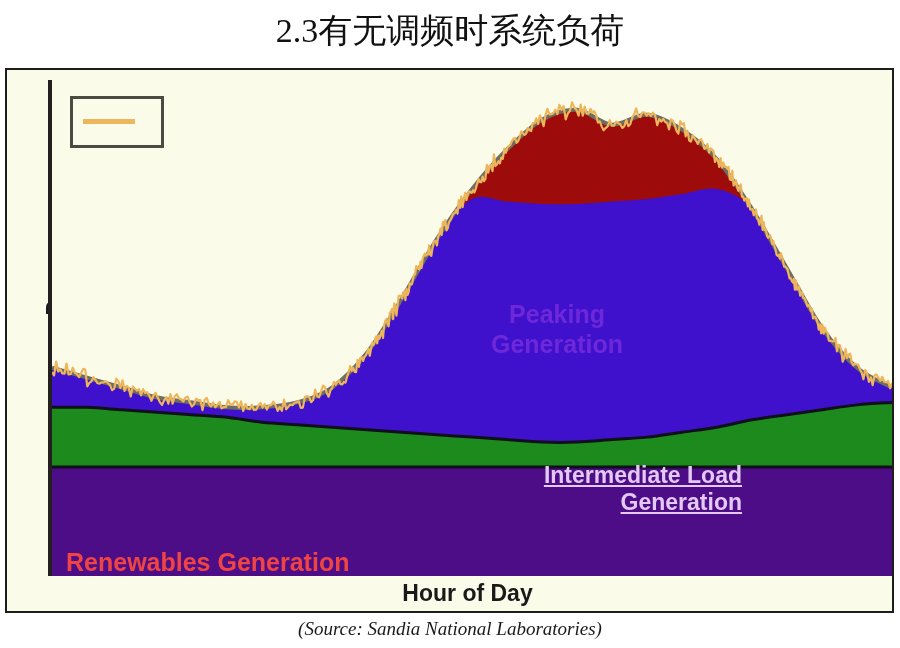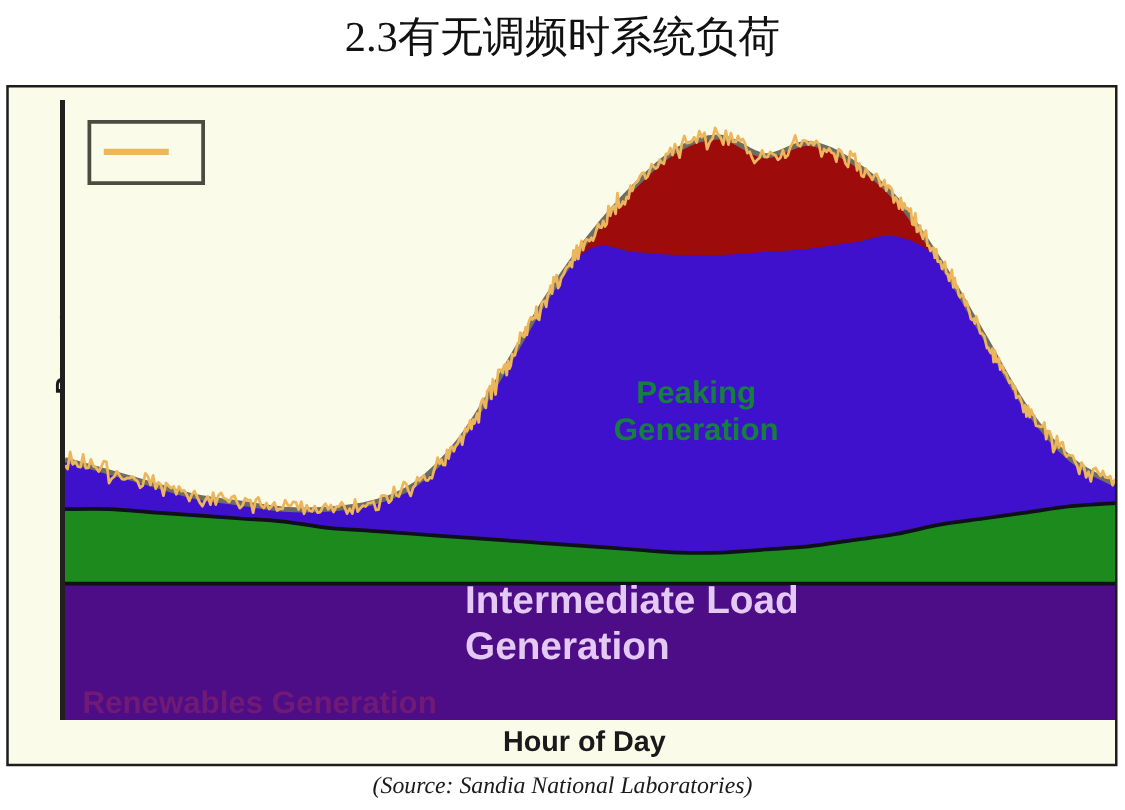--- a/index.html
+++ b/index.html
@@ -123,23 +123,24 @@
     top: 220px;
     width: 250px;
     text-align: center;
     font-size: 25px;
     color: #f7cfc6;
   }
   #label-intermediate {
     left: 320px;
     top: 382px;
     width: 370px;
-    text-align: left;
-    font-size: 31px;
+    text-align: right;
+    font-size: 23px;
     color: #e3c9f4;
+    text-decoration: underline;
   }
   #label-renewables {
     left: 14px;
     top: 468px;
     font-size: 25px;
     color: #bdf0b6;
   }
   #label-baseload {
     left: 320px;
     top: 515px;
@@ -188,25 +189,25 @@
             <path d="M 0.00 287.68 C 5.83 289.33 23.33 294.29 35.00 297.60 C 46.67 300.91 58.33 304.21 70.00 307.52 C 81.67 310.83 93.33 314.96 105.00 317.44 C 116.67 319.92 128.33 320.75 140.00 322.40 C 151.67 324.05 163.33 326.53 175.00 327.36 C 186.67 328.19 198.33 328.19 210.00 327.36 C 221.67 326.53 233.33 325.71 245.00 322.40 C 256.67 319.09 268.33 315.79 280.00 307.52 C 291.67 299.25 303.33 287.68 315.00 272.80 C 326.67 257.92 338.33 237.25 350.00 218.24 C 361.67 199.23 373.33 175.25 385.00 158.72 C 396.67 142.19 408.33 125.24 420.00 119.04 C 431.67 112.84 443.33 120.69 455.00 121.52 C 466.67 122.35 478.33 123.59 490.00 124.00 C 501.67 124.41 513.33 124.41 525.00 124.00 C 536.67 123.59 548.33 122.35 560.00 121.52 C 571.67 120.69 583.33 120.28 595.00 119.04 C 606.67 117.80 618.33 115.73 630.00 114.08 C 641.67 112.43 653.33 106.64 665.00 109.12 C 676.67 111.60 688.33 115.73 700.00 128.96 C 711.67 142.19 723.33 168.64 735.00 188.48 C 746.67 208.32 758.33 231.47 770.00 248.00 C 781.67 264.53 793.33 277.76 805.00 287.68 C 816.67 297.60 834.17 304.21 840.00 307.52" fill="none" stroke="#10101a" stroke-width="0"></path>
             <path d="M 0.00 327.36 C 5.83 327.36 23.33 326.95 35.00 327.36 C 46.67 327.77 58.33 329.01 70.00 329.84 C 81.67 330.67 93.33 331.49 105.00 332.32 C 116.67 333.15 128.33 333.97 140.00 334.80 C 151.67 335.63 163.33 336.04 175.00 337.28 C 186.67 338.52 198.33 341.00 210.00 342.24 C 221.67 343.48 233.33 343.89 245.00 344.72 C 256.67 345.55 268.33 346.37 280.00 347.20 C 291.67 348.03 303.33 348.85 315.00 349.68 C 326.67 350.51 338.33 351.33 350.00 352.16 C 361.67 352.99 373.33 353.81 385.00 354.64 C 396.67 355.47 408.33 356.29 420.00 357.12 C 431.67 357.95 443.33 358.77 455.00 359.60 C 466.67 360.43 478.33 361.67 490.00 362.08 C 501.67 362.49 513.33 362.49 525.00 362.08 C 536.67 361.67 548.33 360.43 560.00 359.60 C 571.67 358.77 583.33 358.36 595.00 357.12 C 606.67 355.88 618.33 353.81 630.00 352.16 C 641.67 350.51 653.33 349.27 665.00 347.20 C 676.67 345.13 688.33 341.83 700.00 339.76 C 711.67 337.69 723.33 336.45 735.00 334.80 C 746.67 333.15 758.33 331.49 770.00 329.84 C 781.67 328.19 793.33 326.12 805.00 324.88 C 816.67 323.64 834.17 322.81 840.00 322.40" fill="none" stroke="#10101a" stroke-width="3"></path>
             <path d="M 0.00 386.88 C 5.83 386.88 23.33 386.88 35.00 386.88 C 46.67 386.88 58.33 386.88 70.00 386.88 C 81.67 386.88 93.33 386.88 105.00 386.88 C 116.67 386.88 128.33 386.88 140.00 386.88 C 151.67 386.88 163.33 386.88 175.00 386.88 C 186.67 386.88 198.33 386.88 210.00 386.88 C 221.67 386.88 233.33 386.88 245.00 386.88 C 256.67 386.88 268.33 386.88 280.00 386.88 C 291.67 386.88 303.33 386.88 315.00 386.88 C 326.67 386.88 338.33 386.88 350.00 386.88 C 361.67 386.88 373.33 386.88 385.00 386.88 C 396.67 386.88 408.33 386.88 420.00 386.88 C 431.67 386.88 443.33 386.88 455.00 386.88 C 466.67 386.88 478.33 386.88 490.00 386.88 C 501.67 386.88 513.33 386.88 525.00 386.88 C 536.67 386.88 548.33 386.88 560.00 386.88 C 571.67 386.88 583.33 386.88 595.00 386.88 C 606.67 386.88 618.33 386.88 630.00 386.88 C 641.67 386.88 653.33 386.88 665.00 386.88 C 676.67 386.88 688.33 386.88 700.00 386.88 C 711.67 386.88 723.33 386.88 735.00 386.88 C 746.67 386.88 758.33 386.88 770.00 386.88 C 781.67 386.88 793.33 386.88 805.00 386.88 C 816.67 386.88 834.17 386.88 840.00 386.88" fill="none" stroke="#10101a" stroke-width="3"></path>
           </g>
 
         <path id="curve-regulated" fill="none" stroke="#6d6d62" stroke-width="4" d="M 0.00 287.68 C 5.83 289.33 23.33 294.29 35.00 297.60 C 46.67 300.91 58.33 304.21 70.00 307.52 C 81.67 310.83 93.33 314.96 105.00 317.44 C 116.67 319.92 128.33 320.75 140.00 322.40 C 151.67 324.05 163.33 326.53 175.00 327.36 C 186.67 328.19 198.33 328.19 210.00 327.36 C 221.67 326.53 233.33 325.71 245.00 322.40 C 256.67 319.09 268.33 315.79 280.00 307.52 C 291.67 299.25 303.33 287.68 315.00 272.80 C 326.67 257.92 338.33 237.25 350.00 218.24 C 361.67 199.23 373.33 176.91 385.00 158.72 C 396.67 140.53 408.33 124.00 420.00 109.12 C 431.67 94.24 443.33 81.01 455.00 69.44 C 466.67 57.87 478.33 46.29 490.00 39.68 C 501.67 33.07 513.33 28.93 525.00 29.76 C 536.67 30.59 548.33 43.81 560.00 44.64 C 571.67 45.47 583.33 33.89 595.00 34.72 C 606.67 35.55 618.33 42.16 630.00 49.60 C 641.67 57.04 653.33 66.13 665.00 79.36 C 676.67 92.59 688.33 110.77 700.00 128.96 C 711.67 147.15 723.33 168.64 735.00 188.48 C 746.67 208.32 758.33 231.47 770.00 248.00 C 781.67 264.53 793.33 277.76 805.00 287.68 C 816.67 297.60 834.17 304.21 840.00 307.52"></path>
 
         <path id="curve-noisy" fill="none" stroke="#eeb65c" stroke-width="2.2" stroke-linejoin="round" d="M 0.00 292.23 L 2.07 295.28 L 4.15 281.55 L 6.22 291.51 L 8.29 289.20 L 10.37 293.41 L 12.44 293.74 L 14.51 283.55 L 16.59 294.44 L 18.66 294.23 L 20.73 287.52 L 22.81 292.90 L 24.88 294.12 L 26.95 297.19 L 29.03 293.44 L 31.10 288.85 L 33.17 289.45 L 35.25 306.45 L 37.32 302.93 L 39.39 301.41 L 41.47 297.07 L 43.54 300.15 L 45.61 303.27 L 47.69 303.55 L 49.76 302.38 L 51.83 302.40 L 53.90 301.17 L 55.98 303.35 L 58.05 305.11 L 60.12 310.20 L 62.20 308.55 L 64.27 298.66 L 66.34 301.15 L 68.42 308.00 L 70.49 300.25 L 72.56 310.93 L 74.63 305.86 L 76.69 307.77 L 78.75 316.48 L 80.81 306.40 L 82.87 308.71 L 84.93 310.57 L 87.00 309.07 L 89.06 315.40 L 91.13 309.16 L 93.20 312.91 L 95.27 312.23 L 97.35 315.71 L 99.44 320.77 L 101.53 315.48 L 103.63 312.79 L 105.74 317.46 L 107.85 322.11 L 109.97 324.95 L 112.10 320.35 L 114.22 317.10 L 116.36 323.75 L 118.49 314.06 L 120.63 323.64 L 122.77 316.31 L 124.90 314.27 L 127.04 318.44 L 129.18 319.36 L 131.32 321.53 L 133.46 317.61 L 135.60 316.70 L 137.74 322.18 L 139.87 326.51 L 142.01 324.47 L 144.14 318.63 L 146.27 320.18 L 148.39 320.09 L 150.52 330.09 L 152.65 319.87 L 154.77 317.87 L 156.90 324.27 L 159.03 326.48 L 161.16 322.34 L 163.29 327.26 L 165.42 324.85 L 167.56 321.89 L 169.70 328.39 L 171.85 327.01 L 173.99 327.18 L 176.14 320.15 L 178.29 324.12 L 180.45 324.85 L 182.60 321.40 L 184.75 321.91 L 186.91 327.58 L 189.06 321.30 L 191.22 331.02 L 193.37 324.09 L 195.53 328.46 L 197.68 329.21 L 199.83 324.85 L 201.99 330.03 L 204.14 329.70 L 206.29 325.46 L 208.44 323.01 L 210.59 327.49 L 212.74 324.04 L 214.89 329.60 L 217.04 325.28 L 219.19 325.14 L 221.33 321.68 L 223.48 325.23 L 225.62 330.89 L 227.76 326.87 L 229.90 330.82 L 232.03 319.58 L 234.16 329.29 L 236.28 326.73 L 238.39 324.43 L 240.49 325.21 L 242.59 322.57 L 244.67 322.31 L 246.74 321.17 L 248.81 328.00 L 250.88 327.64 L 252.95 316.76 L 255.00 316.21 L 257.05 316.82 L 259.09 322.16 L 261.12 320.08 L 263.13 309.49 L 265.12 316.23 L 267.10 317.25 L 269.05 311.69 L 270.97 305.59 L 272.87 306.91 L 274.74 312.71 L 276.58 316.71 L 278.39 310.40 L 280.16 308.25 L 281.91 301.81 L 283.63 304.62 L 285.33 302.37 L 287.00 300.19 L 288.66 304.26 L 290.29 304.40 L 291.90 301.90 L 293.49 302.62 L 295.06 296.83 L 296.61 292.03 L 298.14 286.16 L 299.65 290.87 L 301.15 287.78 L 302.63 291.96 L 304.08 292.09 L 305.53 279.94 L 306.95 286.84 L 308.36 277.98 L 309.76 277.32 L 311.13 280.98 L 312.50 276.71 L 313.85 275.45 L 315.18 272.05 L 316.50 268.80 L 317.79 275.78 L 319.06 268.43 L 320.32 262.72 L 321.55 264.98 L 322.78 261.55 L 323.99 256.53 L 325.18 263.30 L 326.37 255.64 L 327.54 258.78 L 328.70 254.50 L 329.86 250.76 L 331.01 257.94 L 332.15 244.79 L 333.28 241.12 L 334.41 238.96 L 335.54 243.70 L 336.66 246.26 L 337.77 232.95 L 338.89 231.35 L 340.00 228.84 L 341.12 239.18 L 342.23 223.40 L 343.34 226.70 L 344.45 235.60 L 345.56 225.68 L 346.68 215.83 L 347.80 215.91 L 348.92 215.80 L 350.04 218.29 L 351.17 212.58 L 352.28 211.40 L 353.39 220.14 L 354.49 208.69 L 355.58 214.93 L 356.67 212.15 L 357.75 203.37 L 358.83 204.54 L 359.91 204.19 L 360.98 199.00 L 362.05 195.00 L 363.12 194.48 L 364.19 186.19 L 365.25 186.80 L 366.32 188.79 L 367.39 189.39 L 368.46 181.84 L 369.52 187.95 L 370.60 179.00 L 371.67 175.96 L 372.75 173.70 L 373.83 175.70 L 374.91 174.20 L 376.00 174.44 L 377.10 165.38 L 378.20 174.81 L 379.31 175.83 L 380.43 168.36 L 381.55 162.22 L 382.69 161.18 L 383.84 160.81 L 384.99 165.46 L 386.16 156.41 L 387.33 154.30 L 388.51 148.53 L 389.69 154.91 L 390.88 141.80 L 392.07 145.12 L 393.26 140.02 L 394.47 150.42 L 395.67 148.43 L 396.89 142.56 L 398.11 140.65 L 399.33 138.38 L 400.56 135.13 L 401.80 133.33 L 403.04 132.84 L 404.29 129.66 L 405.54 133.76 L 406.80 120.22 L 408.07 127.82 L 409.34 116.47 L 410.62 127.19 L 411.90 118.40 L 413.20 112.75 L 414.49 120.04 L 415.80 114.29 L 417.11 111.56 L 418.43 111.88 L 419.75 112.81 L 421.08 110.12 L 422.42 112.46 L 423.77 108.87 L 425.12 103.80 L 426.48 99.05 L 427.85 101.89 L 429.23 102.23 L 430.61 96.69 L 432.00 101.23 L 433.40 98.98 L 434.80 84.80 L 436.22 92.66 L 437.64 85.93 L 439.07 84.79 L 440.51 91.07 L 441.95 74.44 L 443.41 86.05 L 444.87 84.59 L 446.35 81.16 L 447.83 83.45 L 449.32 77.58 L 450.82 78.80 L 452.33 68.54 L 453.85 72.75 L 455.37 67.45 L 456.91 66.16 L 458.44 64.62 L 459.97 61.01 L 461.51 58.54 L 463.06 58.05 L 464.61 62.82 L 466.16 61.21 L 467.73 56.62 L 469.31 51.41 L 470.90 53.23 L 472.51 54.85 L 474.13 53.63 L 475.77 47.75 L 477.43 50.12 L 479.11 51.03 L 480.81 43.02 L 482.54 43.28 L 484.29 38.40 L 486.08 44.01 L 487.89 35.36 L 489.75 39.40 L 491.63 46.15 L 493.53 34.85 L 495.45 28.80 L 497.39 34.52 L 499.35 34.17 L 501.34 33.25 L 503.35 29.77 L 505.38 33.98 L 507.43 24.85 L 509.50 29.86 L 511.59 26.13 L 513.71 39.33 L 515.83 33.47 L 517.97 30.83 L 520.12 22.36 L 522.28 27.43 L 524.43 29.85 L 526.57 35.67 L 528.68 24.61 L 530.73 35.70 L 532.73 26.57 L 534.68 33.40 L 536.60 33.59 L 538.48 28.80 L 540.34 32.87 L 542.19 31.14 L 544.03 34.76 L 545.89 42.48 L 547.76 41.32 L 549.66 46.36 L 551.60 50.38 L 553.58 48.06 L 555.62 46.30 L 557.70 40.24 L 559.84 45.60 L 561.99 45.64 L 564.13 41.54 L 566.25 43.19 L 568.32 44.23 L 570.36 47.92 L 572.36 46.17 L 574.34 40.11 L 576.31 46.17 L 578.26 44.28 L 580.23 37.71 L 582.20 34.15 L 584.20 28.41 L 586.23 36.06 L 588.29 36.99 L 590.40 32.23 L 592.54 32.54 L 594.69 35.60 L 596.84 33.35 L 598.97 36.04 L 601.08 32.64 L 603.17 35.60 L 605.23 45.19 L 607.27 39.22 L 609.28 41.58 L 611.26 38.79 L 613.22 42.05 L 615.16 43.00 L 617.08 49.38 L 618.97 39.27 L 620.85 40.77 L 622.71 45.06 L 624.56 50.99 L 626.40 53.54 L 628.23 41.13 L 630.05 44.51 L 631.86 43.06 L 633.66 56.31 L 635.44 50.68 L 637.21 60.61 L 638.96 61.54 L 640.70 54.97 L 642.42 58.04 L 644.12 60.77 L 645.81 63.91 L 647.47 60.31 L 649.12 59.17 L 650.75 62.46 L 652.36 68.81 L 653.94 67.93 L 655.51 64.11 L 657.06 72.62 L 658.58 68.35 L 660.09 69.34 L 661.57 71.62 L 663.03 81.99 L 664.48 77.97 L 665.90 80.30 L 667.30 86.92 L 668.68 78.23 L 670.03 87.66 L 671.37 82.57 L 672.70 86.95 L 674.00 86.55 L 675.29 88.78 L 676.57 86.84 L 677.84 99.38 L 679.09 99.92 L 680.33 90.60 L 681.57 105.47 L 682.79 104.31 L 684.01 100.42 L 685.21 107.46 L 686.42 110.97 L 687.61 106.26 L 688.80 104.45 L 689.98 116.58 L 691.17 116.51 L 692.34 120.70 L 693.51 118.81 L 694.68 118.05 L 695.85 126.32 L 697.02 119.35 L 698.18 129.28 L 699.35 129.37 L 700.51 129.03 L 701.66 135.11 L 702.81 133.43 L 703.95 129.50 L 705.08 138.64 L 706.20 139.26 L 707.31 144.62 L 708.42 140.63 L 709.53 135.80 L 710.63 149.89 L 711.72 142.21 L 712.81 150.10 L 713.90 149.23 L 714.98 156.03 L 716.06 157.77 L 717.14 156.07 L 718.21 155.20 L 719.29 160.14 L 720.36 164.24 L 721.43 161.26 L 722.50 166.26 L 723.57 169.73 L 724.64 174.96 L 725.71 175.88 L 726.78 174.93 L 727.86 178.79 L 728.93 173.00 L 730.01 176.83 L 731.08 181.46 L 732.17 186.66 L 733.25 186.31 L 734.34 187.77 L 735.43 189.02 L 736.51 193.69 L 737.59 198.47 L 738.66 198.05 L 739.73 200.92 L 740.79 202.50 L 741.85 198.92 L 742.90 209.76 L 743.96 200.63 L 745.01 209.55 L 746.05 209.06 L 747.10 206.40 L 748.15 215.75 L 749.20 212.22 L 750.26 213.16 L 751.31 217.97 L 752.37 218.04 L 753.43 220.31 L 754.49 223.28 L 755.56 226.33 L 756.64 224.86 L 757.72 226.73 L 758.82 231.01 L 759.92 228.88 L 761.03 238.38 L 762.15 237.60 L 763.28 236.74 L 764.43 239.29 L 765.59 242.55 L 766.77 249.59 L 767.97 244.28 L 769.18 253.24 L 770.42 244.73 L 771.68 253.72 L 772.94 247.62 L 774.22 251.71 L 775.51 252.86 L 776.81 260.57 L 778.13 260.90 L 779.46 260.95 L 780.80 261.57 L 782.16 260.99 L 783.53 257.98 L 784.92 271.33 L 786.33 264.78 L 787.75 265.06 L 789.18 269.93 L 790.64 281.72 L 792.11 278.38 L 793.59 268.96 L 795.10 278.02 L 796.63 274.48 L 798.17 273.75 L 799.73 282.44 L 801.32 285.28 L 802.92 283.83 L 804.55 284.29 L 806.20 284.57 L 807.90 289.21 L 809.64 292.43 L 811.42 299.17 L 813.23 290.00 L 815.06 293.15 L 816.91 301.89 L 818.79 297.33 L 820.68 305.13 L 822.58 295.27 L 824.50 294.40 L 826.43 297.86 L 828.36 300.91 L 830.31 296.79 L 832.26 301.73 L 834.21 302.33 L 836.16 300.90 L 838.09 308.20 L 840.00 303.09"></path>
       </svg>
 
-      <div class="band-label" id="label-peaking" style="color: #15803d;">Peaking
+      <div class="band-label" id="label-peaking" style="color: #6d28d9;">Peaking
 Generation</div>
       <div class="band-label" id="label-intermediate" style="color: rgb(227, 201, 244);">Intermediate Load
 Generation</div>
-      <div class="band-label" id="label-renewables" style="color: #701a75;">Renewables Generation</div>
+      <div class="band-label" id="label-renewables" style="color: #ef4444;">Renewables Generation</div>
 
       <div id="legend">
         <div class="legend-row">
           <span class="legend-swatch" id="swatch-0" style="background: rgb(238, 182, 92);"></span>
         </div>
       </div>
     </div>
 
     <div id="xlabel">Hour of Day</div>
   </div>

